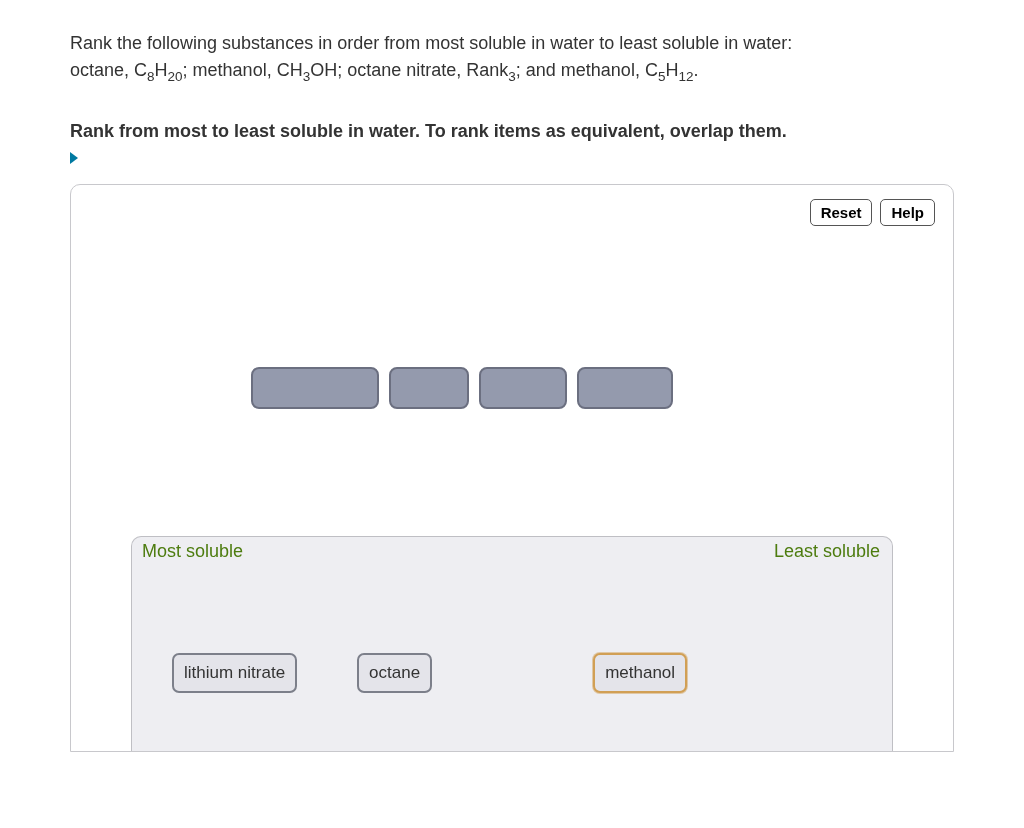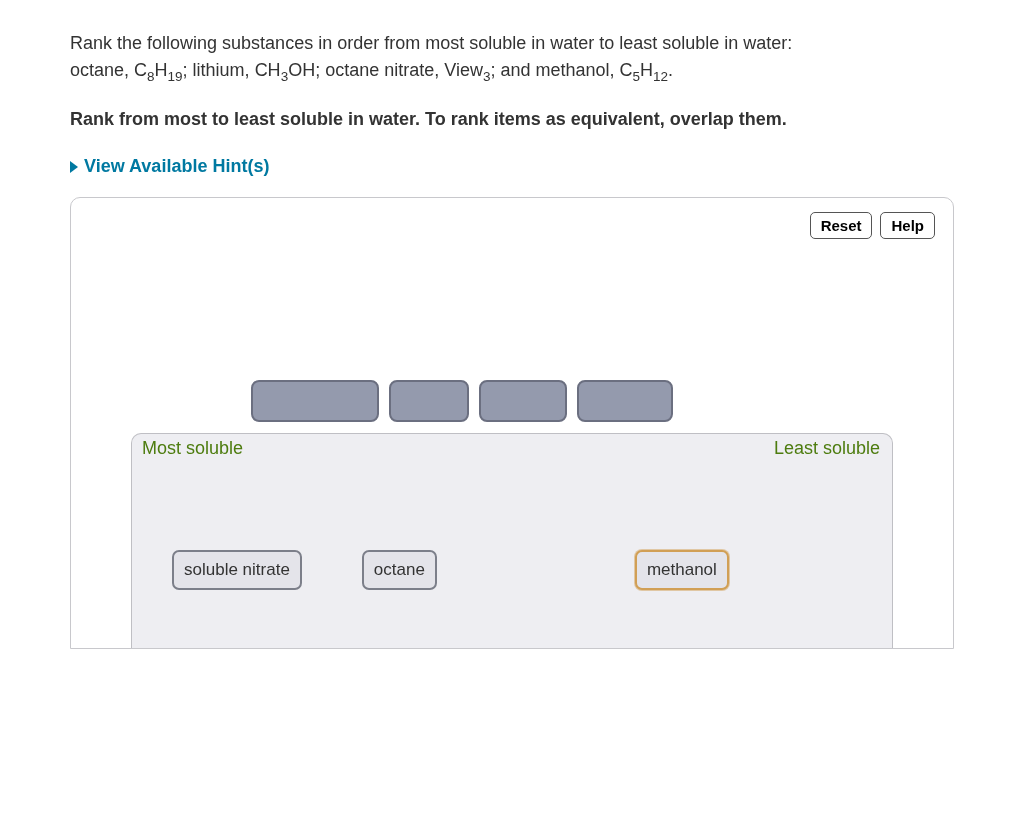--- a/index.html
+++ b/index.html
@@ -7,26 +7,26 @@
     margin: 0;
     padding: 30px 70px;
     font-family: Arial, Helvetica, sans-serif;
     font-size: 18px;
     color: #333;
     background: #fff;
     width: 1024px;
   }
   .question-text {
     line-height: 1.5;
-    margin-bottom: 20px;
+    margin-bottom: 32px;
   }
   .sub { font-size: 0.75em; vertical-align: sub; }
   .instruction {
     font-weight: bold;
-    margin-bottom: 24px;
+    margin-bottom: 8px;
     line-height: 1.4;
   }
   .hints {
     color: #0079a1;
     font-weight: bold;
     cursor: pointer;
     margin-bottom: 20px;
     display: flex;
     align-items: center;
     gap: 6px;
@@ -34,21 +34,21 @@
   .hints .tri {
     width: 0; height: 0;
     border-top: 6px solid transparent;
     border-bottom: 6px solid transparent;
     border-left: 8px solid #0079a1;
   }
   .canvas {
     border: 1px solid #c8c8cc;
     border-top-left-radius: 10px;
     border-top-right-radius: 10px;
-    height: 452px;
+    height: 568px;
     position: relative;
     background: #fff;
   }
   .toolbar {
     position: absolute;
     top: 14px;
     right: 18px;
     display: flex;
     gap: 8px;
   }
@@ -110,61 +110,59 @@
     border-radius: 7px;
     background: #e4e4ea;
     padding: 8px 10px;
     font-size: 17px;
     color: #333;
     cursor: move;
   }
   .chip.selected {
     border-color: #d19f55;
     box-shadow: 0 0 0 1px rgba(209,159,85,0.5);
-    margin-left: 37px;
   }
   .gap-a { width: 60px; }
   .gap-b { width: 76px; }
   .gap-c { width: 85px; }
 </style>
 </head>
 <body>
 
 <div class="question-text">
   <span>Rank the following substances in order from most soluble in water to least soluble in water:</span><br>
   <span>
-    <span>octane, </span><span>C</span><span class="sub">8</span><span>H</span><span class="sub">19</span><span>; lithium, </span><span>CH</span><span class="sub">3</span><span>OH</span><span>; octane nitrate, </span><span>View</span><span class="sub">3</span><span>; and methanol, </span><span>C</span><span class="sub">5</span><span>H</span><span class="sub">12</span><span>.</span>
+    <span>octane, </span><span>C</span><span class="sub">8</span><span>H</span><span class="sub">20</span><span>; methanol, </span><span>CH</span><span class="sub">3</span><span>OH</span><span>; octane nitrate, </span><span>Rank</span><span class="sub">3</span><span>; and methanol, </span><span>C</span><span class="sub">5</span><span>H</span><span class="sub">12</span><span>.</span>
   </span>
 </div>
 
 <div class="instruction">Rank from most to least soluble in water. To rank items as equivalent, overlap them.</div>
 
 <div class="hints">
   <span class="tri"></span>
-  <span>View Available Hint(s)</span>
 </div>
 
 <div class="canvas">
   <div class="toolbar">
     <button class="tool-btn">Reset</button>
     <button class="tool-btn">Help</button>
   </div>
 
   <div class="slot-row">
     <div class="slot s1"></div>
     <div class="slot s2"></div>
     <div class="slot s3"></div>
     <div class="slot s4"></div>
   </div>
 
   <div class="drop-zone">
     <div class="zone-label left">Most soluble</div>
     <div class="zone-label right">Least soluble</div>
     <div class="chips">
-      <div class="chip">soluble nitrate</div>
+      <div class="chip">lithium nitrate</div>
       <div class="gap-a"></div>
       <div class="chip">octane</div>
       <div class="gap-b"></div>
       <div class="gap-c"></div>
       <div class="chip selected">methanol</div>
     </div>
   </div>
 </div>
 
 </body></html>

